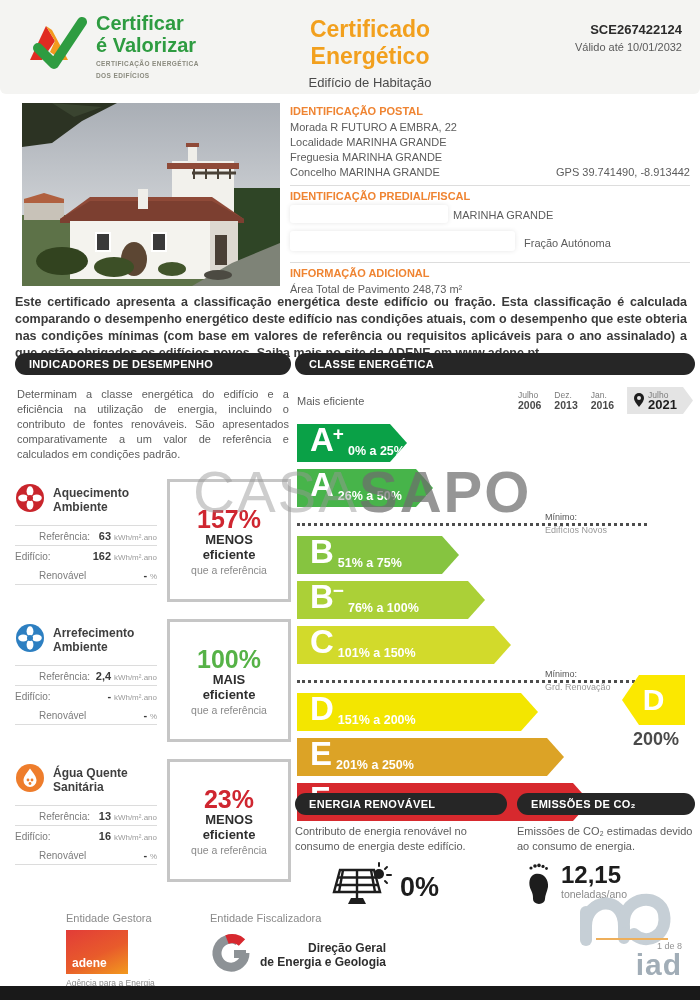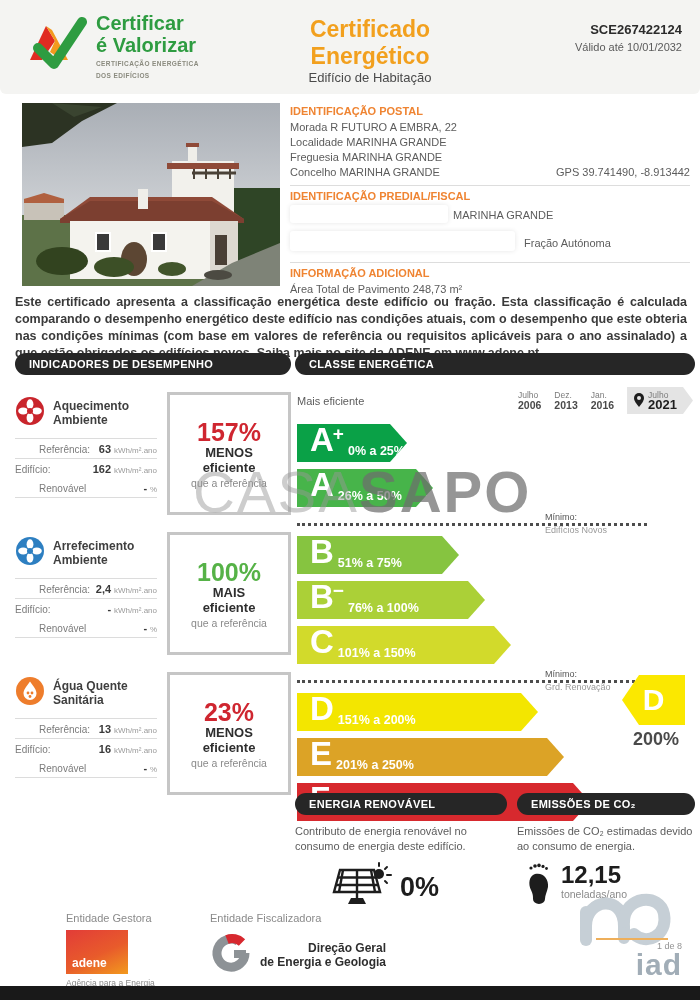--- a/index.html
+++ b/index.html
@@ -6,21 +6,21 @@
   .page{position:relative;width:700px;height:1000px;background:#fff;overflow:hidden;
         font-family:"Liberation Sans",sans-serif;color:#3a3a3a;}
 
   
   .header{position:absolute;left:0;top:0;width:700px;height:94px;background:#f4f4f2;border-radius:0 0 6px 6px;}
   .logo-wrap{position:absolute;left:28px;top:12px;display:flex;gap:8px;align-items:flex-start;}
   .logo-text .big{font-size:20px;font-weight:bold;color:#2e9c41;line-height:22px;}
   .logo-text .tiny{font-size:6.5px;color:#8a8a7e;letter-spacing:.4px;line-height:8px;margin-top:4px;font-weight:bold;}
   .doc-title{position:absolute;left:250px;top:16px;width:240px;text-align:center;}
   .doc-title .t{font-size:23px;font-weight:bold;}
-  .doc-title .s{font-size:13px;color:#4a4a4a;}
+  .doc-title .s{font-size:13px;color:#4a4a4a;margin-top:5px;}
   .cert-meta{position:absolute;right:18px;top:22px;text-align:right;}
   .cert-meta .num{font-size:13px;font-weight:bold;color:#2b2b2b;}
   .cert-meta .val{font-size:11px;color:#5a5a5a;margin-top:4px;}
 
   
   .photo{position:absolute;left:22px;top:103px;width:258px;height:183px;}
   .info{position:absolute;left:290px;top:101px;width:400px;font-size:11px;color:#5c5c5c;}
   .info .h{font-size:11px;font-weight:bold;color:#ef8432;margin:4px 0 3px;}
   .info .row{line-height:15px;}
   .info .gps-row{display:flex;justify-content:space-between;}
@@ -207,20 +207,21 @@
     </div>
     <div class="divider"></div>
     <div class="h">INFORMAÇÃO ADICIONAL</div>
     <div class="row">Área Total de Pavimento 248,73 m²</div>
   </div>
 
   <div class="intro">Este certificado apresenta a classificação energética deste edifício ou fração. Esta classificação é calculada comparando o desempenho energético deste edifício nas condições atuais, com o desempenho que este obteria nas condições mínimas (com base em valores de referência ou requisitos aplicáveis para o ano assinalado) a que estão obrigados os edifícios novos. Saiba mais no site da ADENE em www.adene.pt.</div>
 
   <div class="left-col">
     <div class="pill" style="width:276px;">INDICADORES DE DESEMPENHO</div>
+    <div class="ind-desc">Determinam a classe energética do edifício e a eficiência na utilização de energia, incluindo o contributo de fontes renováveis. São apresentados comparativamente a um valor de referência e calculados em condições padrão.</div>
 
     <div class="indicator">
       <div class="ind-left">
         <div class="ind-head">
           <span>
             <svg width="30" height="30" viewBox="0 0 30 30">
               <circle cx="15" cy="15" r="14" fill="#c9252c"></circle>
               <g fill="#fff">
                 <ellipse cx="15" cy="8.2" rx="3.4" ry="5"></ellipse>
                   <ellipse cx="21.8" cy="15" rx="5" ry="3.4"></ellipse>

